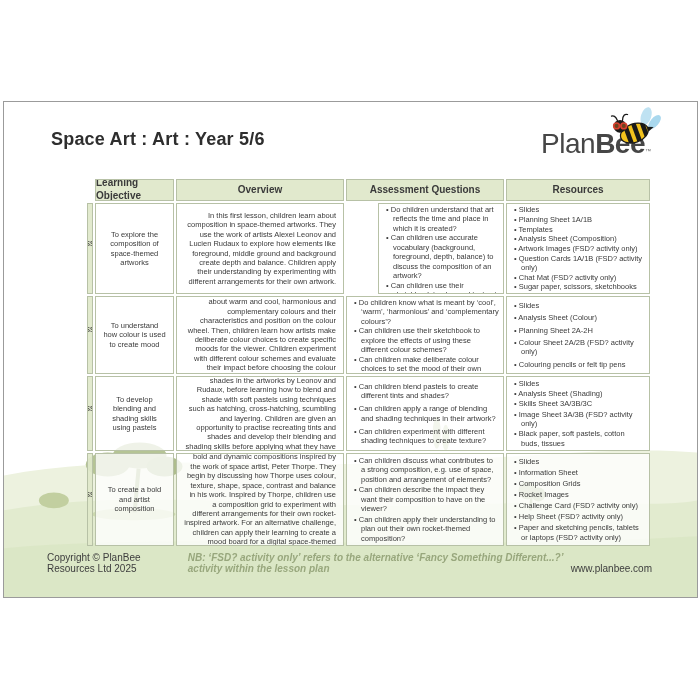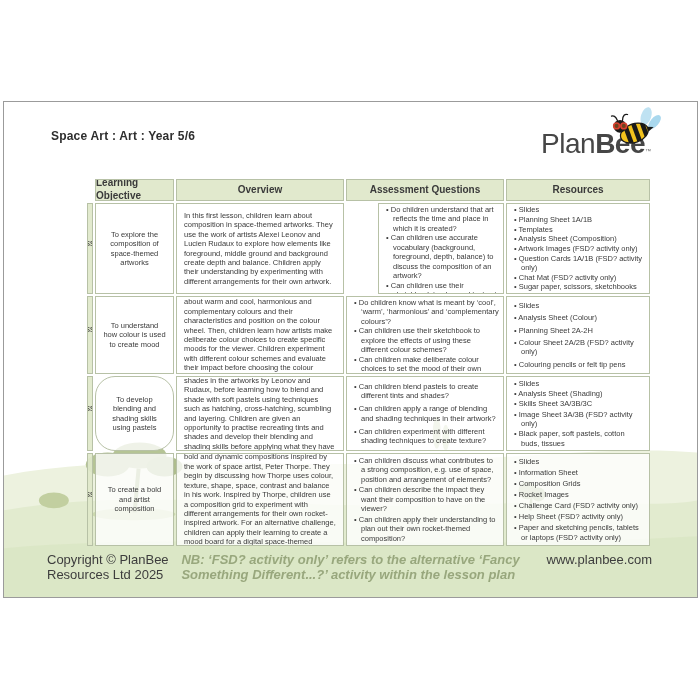--- a/index.html
+++ b/index.html
@@ -1,47 +1,47 @@
 <!DOCTYPE html>
 <html><head>
 <meta charset="utf-8">
 <style>
   html,body{margin:0;padding:0;}
   .canvas{position:relative;width:700px;height:700px;background:#ffffff;overflow:hidden;
           font-family:"Liberation Sans",sans-serif;}
   .page{position:absolute;left:3px;top:101px;width:695px;height:497px;box-sizing:border-box;
         background:#ffffff;border:1px solid #9b9b9b;overflow:hidden;}
   .watermark{position:absolute;left:0;top:0;width:100%;height:100%;z-index:0;}
-  .page-title{position:absolute;left:47px;top:27px;font-size:12px;font-weight:bold;
+  .page-title{position:absolute;left:47px;top:27px;font-size:18px;font-weight:bold;
               color:#2e2e2e;z-index:2;letter-spacing:.2px;}
   .logo{position:absolute;right:46px;top:26px;z-index:2;color:#464646;}
   .logo-text{font-size:28px;letter-spacing:-.5px;}
   .logo-text .bee-b{font-weight:bold;}
   .logo .tm{font-size:6px;vertical-align:baseline;color:#6b6b6b;}
   .bee-svg{position:absolute;right:-12px;top:-22px;}
   .grid{position:absolute;left:43px;top:77px;display:grid;z-index:2;
         grid-template-columns:46px 79px 168px 158px 144px;
         grid-template-rows:22px 91px 78px 75px 93px;gap:2px;}
   .cell{border:1px solid #b7c1a6;background:rgba(255,255,255,0.78);box-sizing:border-box;
         font-size:7.5px;line-height:1.26;color:#3a3a3a;overflow:hidden;}
   .head-cell{background:rgba(223,232,202,0.95);font-weight:bold;font-size:10px;
              display:flex;align-items:center;justify-content:center;}
   .label-cell{background:rgba(223,232,202,0.92);font-weight:normal;font-size:8.5px;
               display:flex;align-items:center;justify-content:center;margin-left:40px;}
   .objective-cell{display:flex;align-items:center;justify-content:center;text-align:center;
                   padding:2px 7px;}
-  .overview-cell{display:flex;align-items:center;justify-content:center;text-align:left;
+  .overview-cell{display:flex;align-items:center;justify-content:center;text-align:right;
                  padding:2px 7px;}
   .list-cell{padding:1px 4px 1px 7px;}
   .list-cell ul{list-style:none;margin:0;padding:0;display:flex;flex-direction:column;
                 justify-content:space-evenly;height:100%;}
   .list-cell li{padding-left:7px;text-indent:-7px;}
   .list-cell li::before{content:"• ";}
   .footer{position:absolute;left:43px;width:605px;top:450px;z-index:2;display:flex;
-          justify-content:space-between;align-items:flex-start;font-size:13px;color:#3d3d3d;}
+          justify-content:space-between;align-items:flex-end;font-size:10px;color:#3d3d3d;}
   .footer .note{color:#98a77d;font-weight:bold;font-style:italic;margin:0 6px;}
 </style>
 </head>
 <body>
 
 <div class="canvas">
   <div class="page">
 
     <svg class="watermark" viewBox="0 0 695 497" preserveAspectRatio="none">
       <path d="M0,375 C120,352 260,368 400,362 C520,357 620,345 695,352 L695,497 L0,497 Z" fill="#edf2df"></path>
@@ -128,21 +128,21 @@
         <div class="cell list-cell resources-cell" style="grid-area: 3 / 5;">
           <ul>
             <li>Slides</li>
             <li>Analysis Sheet (Colour)</li>
             <li>Planning Sheet 2A-2H</li>
             <li>Colour Sheet 2A/2B (FSD? activity only)</li>
             <li>Colouring pencils or felt tip pens</li>
           </ul>
         </div>
         <div class="cell label-cell" style="grid-area: 4 / 1;">Lesson 3</div>
-        <div class="cell objective-cell" style="grid-area: 4 / 2; border-radius: 20px;">To develop blending and shading skills using pastels</div>
+        <div class="cell objective-cell" style="grid-area: 4 / 2;">To develop blending and shading skills using pastels</div>
         <div class="cell overview-cell" style="grid-area: 4 / 3;">In this next lesson, children identify tints and shades in the artworks by Leonov and Rudaux, before learning how to blend and shade with soft pastels using techniques such as hatching, cross-hatching, scumbling and layering. Children are given an opportunity to practise recreating tints and shades and develop their blending and shading skills before applying what they have learned to their own artwork.</div>
         <div class="cell list-cell questions-cell" style="grid-area: 4 / 4;">
           <ul>
             <li>Can children blend pastels to create different tints and shades?</li>
             <li>Can children apply a range of blending and shading techniques in their artwork?</li>
             <li>Can children experiment with different shading techniques to create texture?</li>
           </ul>
         </div>
         <div class="cell list-cell resources-cell" style="grid-area: 4 / 5;">
           <ul>

